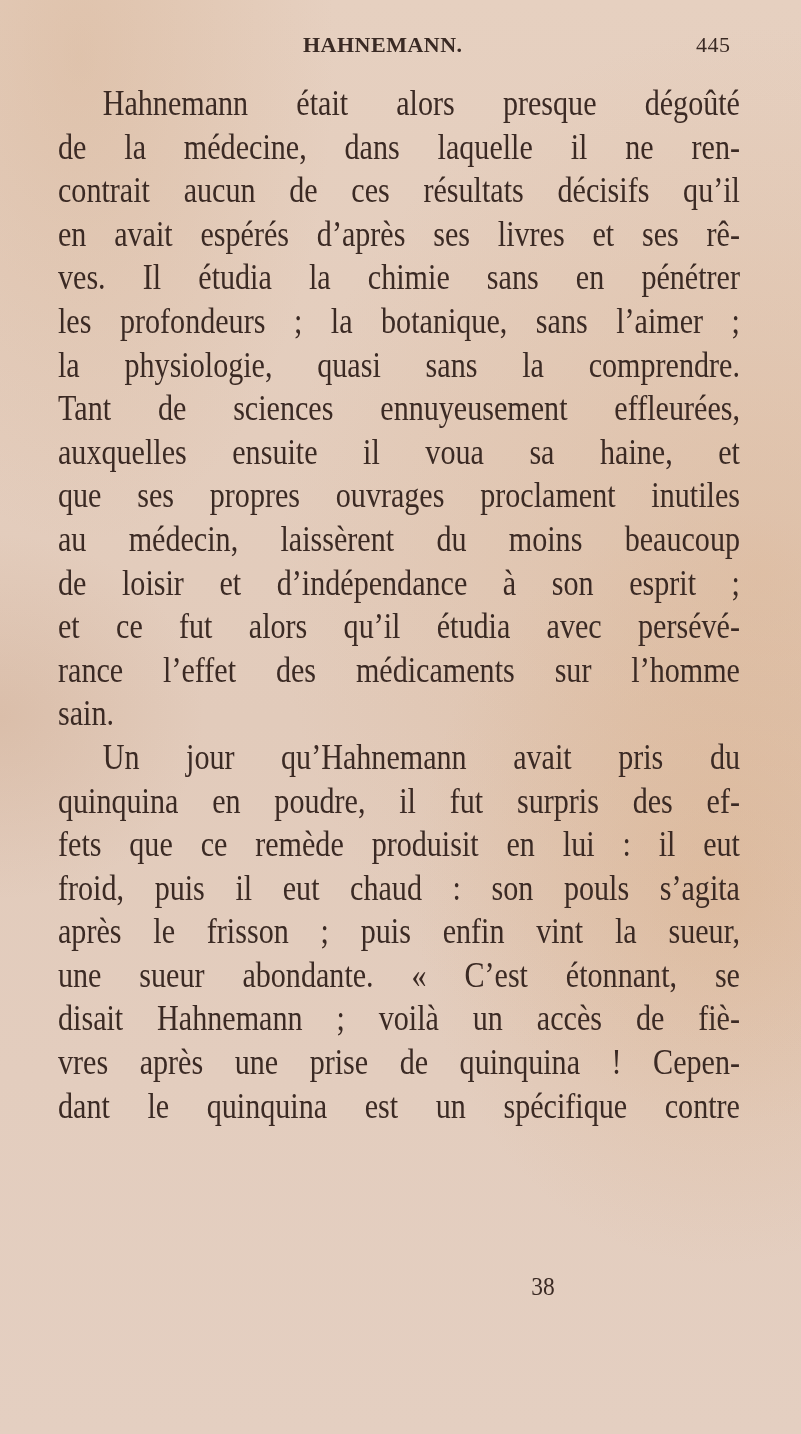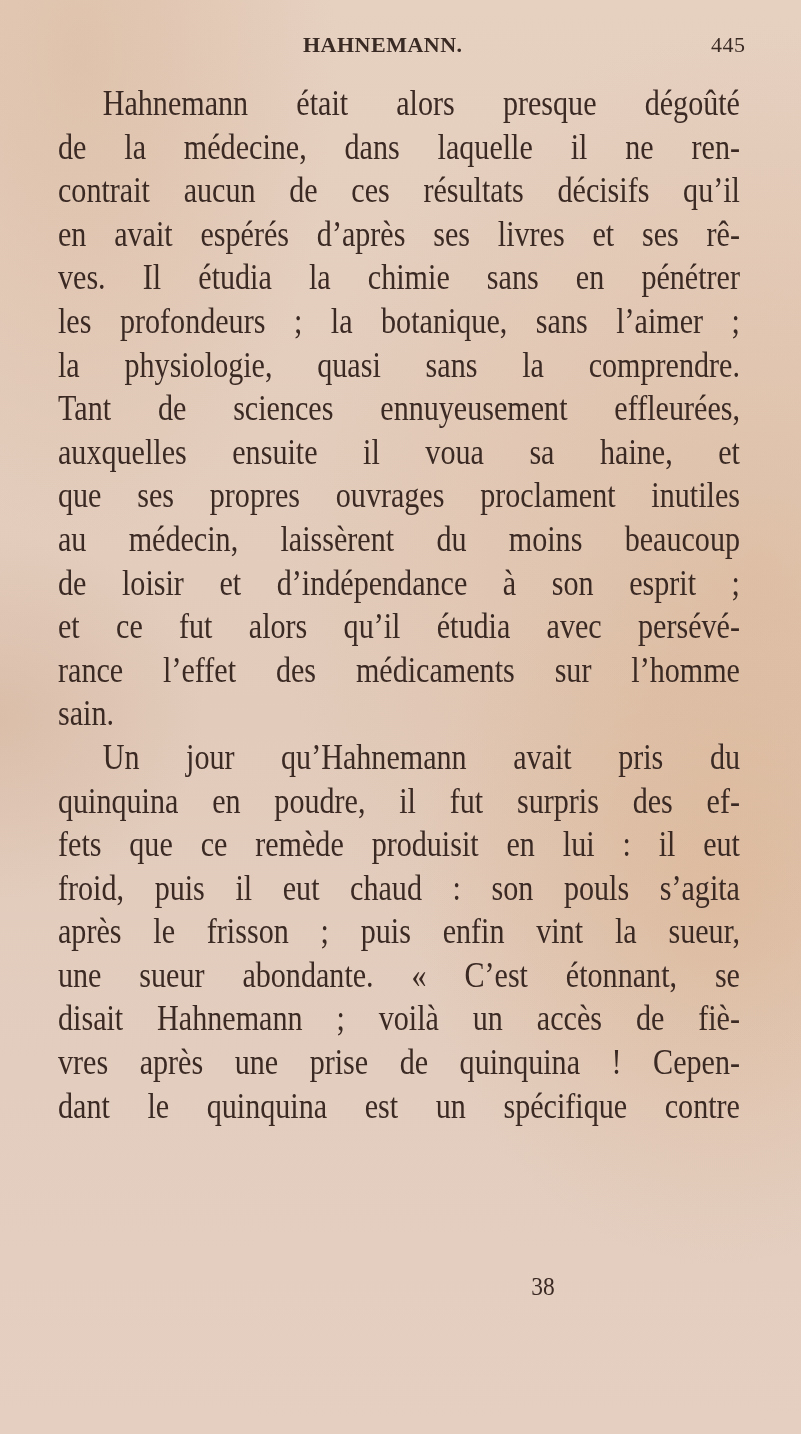--- a/index.html
+++ b/index.html
@@ -36,21 +36,21 @@
     .running-title {
       position: absolute;
       left: 303px;
       top: 2px;
       font-size: 22px;
       font-weight: bold;
       letter-spacing: 0.5px;
     }
     .page-number {
       position: absolute;
-      left: 711px;
+      left: 696px;
       top: 2px;
       font-size: 22px;
       letter-spacing: 0.5px;
     }
     .body-text {
       position: absolute;
       left: 58px;
       top: 82px;
       width: 682px;
       font-family: "Liberation Serif", serif;

